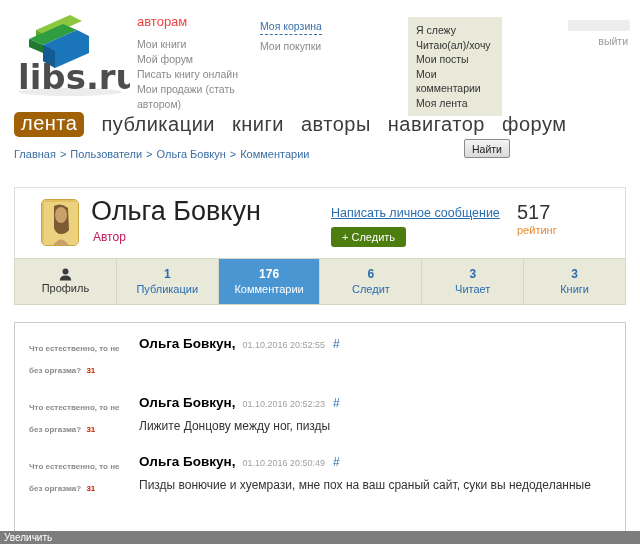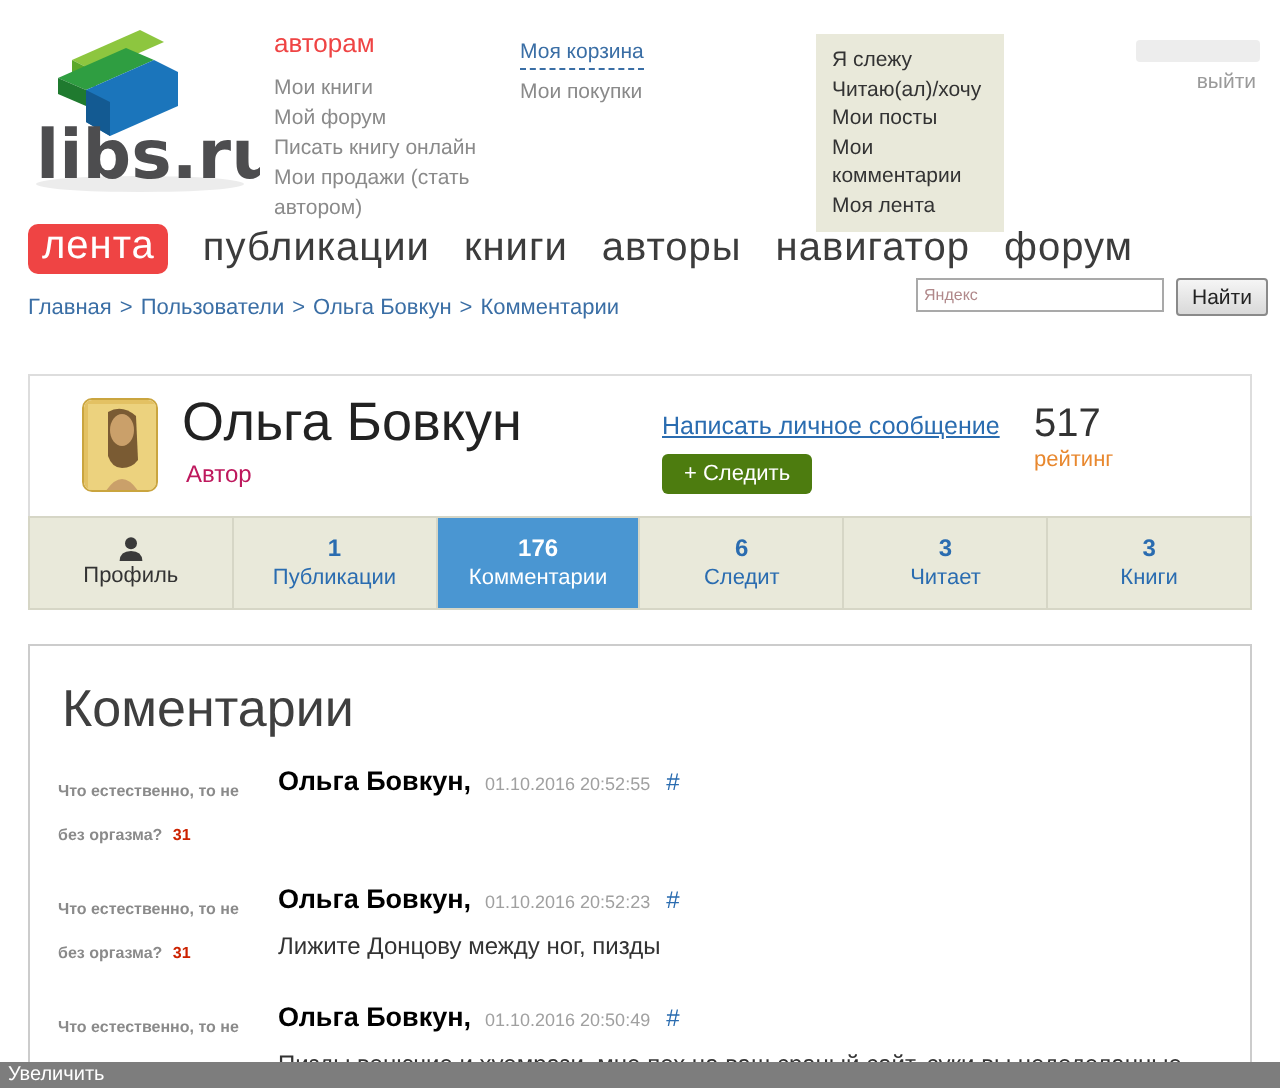--- a/index.html
+++ b/index.html
@@ -15,21 +15,21 @@
   .col-cart { position:absolute; left:260px; top:16px; width:100px; }
   .col-cart .cart-link { color:#3a6ea5; text-decoration:none; border-bottom:1px dashed #3a6ea5; display:inline-block; margin-bottom:4px; font-size:10.5px; }
   .user-box { position:absolute; left:408px; top:17px; width:94px; background:#e9e9da; padding:6px 8px; }
   .user-box a { display:block; font-size:10.5px; line-height:14.5px; color:#333; text-decoration:none; }
   .username-blur { position:absolute; right:10px; top:20px; width:62px; height:11px; background:#ededed; border-radius:2px; }
   .logout { position:absolute; right:12px; top:35px; font-size:10.5px; color:#9a9a9a; text-decoration:none; }
 
   
   .nav { position:absolute; left:14px; top:112px; display:flex; align-items:center; gap:17px; font-size:20px; color:#3c3c3c; letter-spacing:0.5px; }
   .nav a { color:#3c3c3c; text-decoration:none; }
-  .nav .tag { background:#ef4444; color:#fff; padding:0 7px 2px 7px; border-radius:5px; }
+  .nav .tag { background:#a16207; color:#fff; padding:0 7px 2px 7px; border-radius:5px; }
 
   
   .breadcrumb { position:absolute; left:14px; top:148px; font-size:11px; color:#666; }
   .breadcrumb a { color:#3a6ea5; text-decoration:none; }
   .breadcrumb .sep { margin:0 4px; color:#3a6ea5; }
   .search { position:absolute; left:458px; top:139px; display:flex; align-items:flex-start; }
   .search input { width:124px; height:17px; border:1px solid #a9a9a9; font-size:8px; padding:2px 3px; color:#777; outline:none; }
   .search input::placeholder { color:#b0888a; }
   .search button { margin-left:6px; height:19px; font-size:10.5px; padding:0 7px; background:linear-gradient(#f5f5f5,#d9d9d9); border:1px solid #8a8a8a; border-radius:2px; color:#222; cursor:pointer; }
 
@@ -119,21 +119,20 @@
     <a href="#">авторы</a>
     <a href="#">навигатор</a>
     <a href="#">форум</a>
   </div>
 
   <div class="breadcrumb">
     <a href="#">Главная</a><span class="sep">&gt;</span><a href="#">Пользователи</a><span class="sep">&gt;</span><a href="#">Ольга Бовкун</a><span class="sep">&gt;</span><a href="#">Комментарии</a>
   </div>
 
   <div class="search">
-    <input type="text" placeholder="Яндекс" style="">
     <button>Найти</button>
   </div>
 
   <div class="profile-card">
     <div class="avatar">
       <svg width="38" height="47" viewBox="0 0 38 47">
         <rect width="38" height="47" fill="#e3c163"></rect>
         <rect x="2" y="2" width="34" height="43" fill="#ecd27e"></rect>
         <path d="M12 6 Q19 2 26 8 L27 30 Q24 34 19 34 Q14 34 12 28 Z" fill="#7a5b33"></path>
         <ellipse cx="19" cy="15" rx="6" ry="8" fill="#caa06a"></ellipse>
@@ -172,21 +171,20 @@
       <span class="count">3</span>
       <span class="label">Читает</span>
     </div>
     <div class="tab">
       <span class="count">3</span>
       <span class="label">Книги</span>
     </div>
   </div>
 
   <div class="comments-panel">
-    <h1 class="comments-heading">Коментарии</h1>
 
     <div class="comment-row">
       <div class="comment-source">
         <a href="#">Что естественно, то не без оргазма?</a>
         <span class="cnt">31</span>
       </div>
       <div class="comment-main">
         <div class="comment-head">
           <a href="#" class="comment-author">Ольга Бовкун,</a>
           <span class="comment-date">01.10.2016 20:52:55</span>

